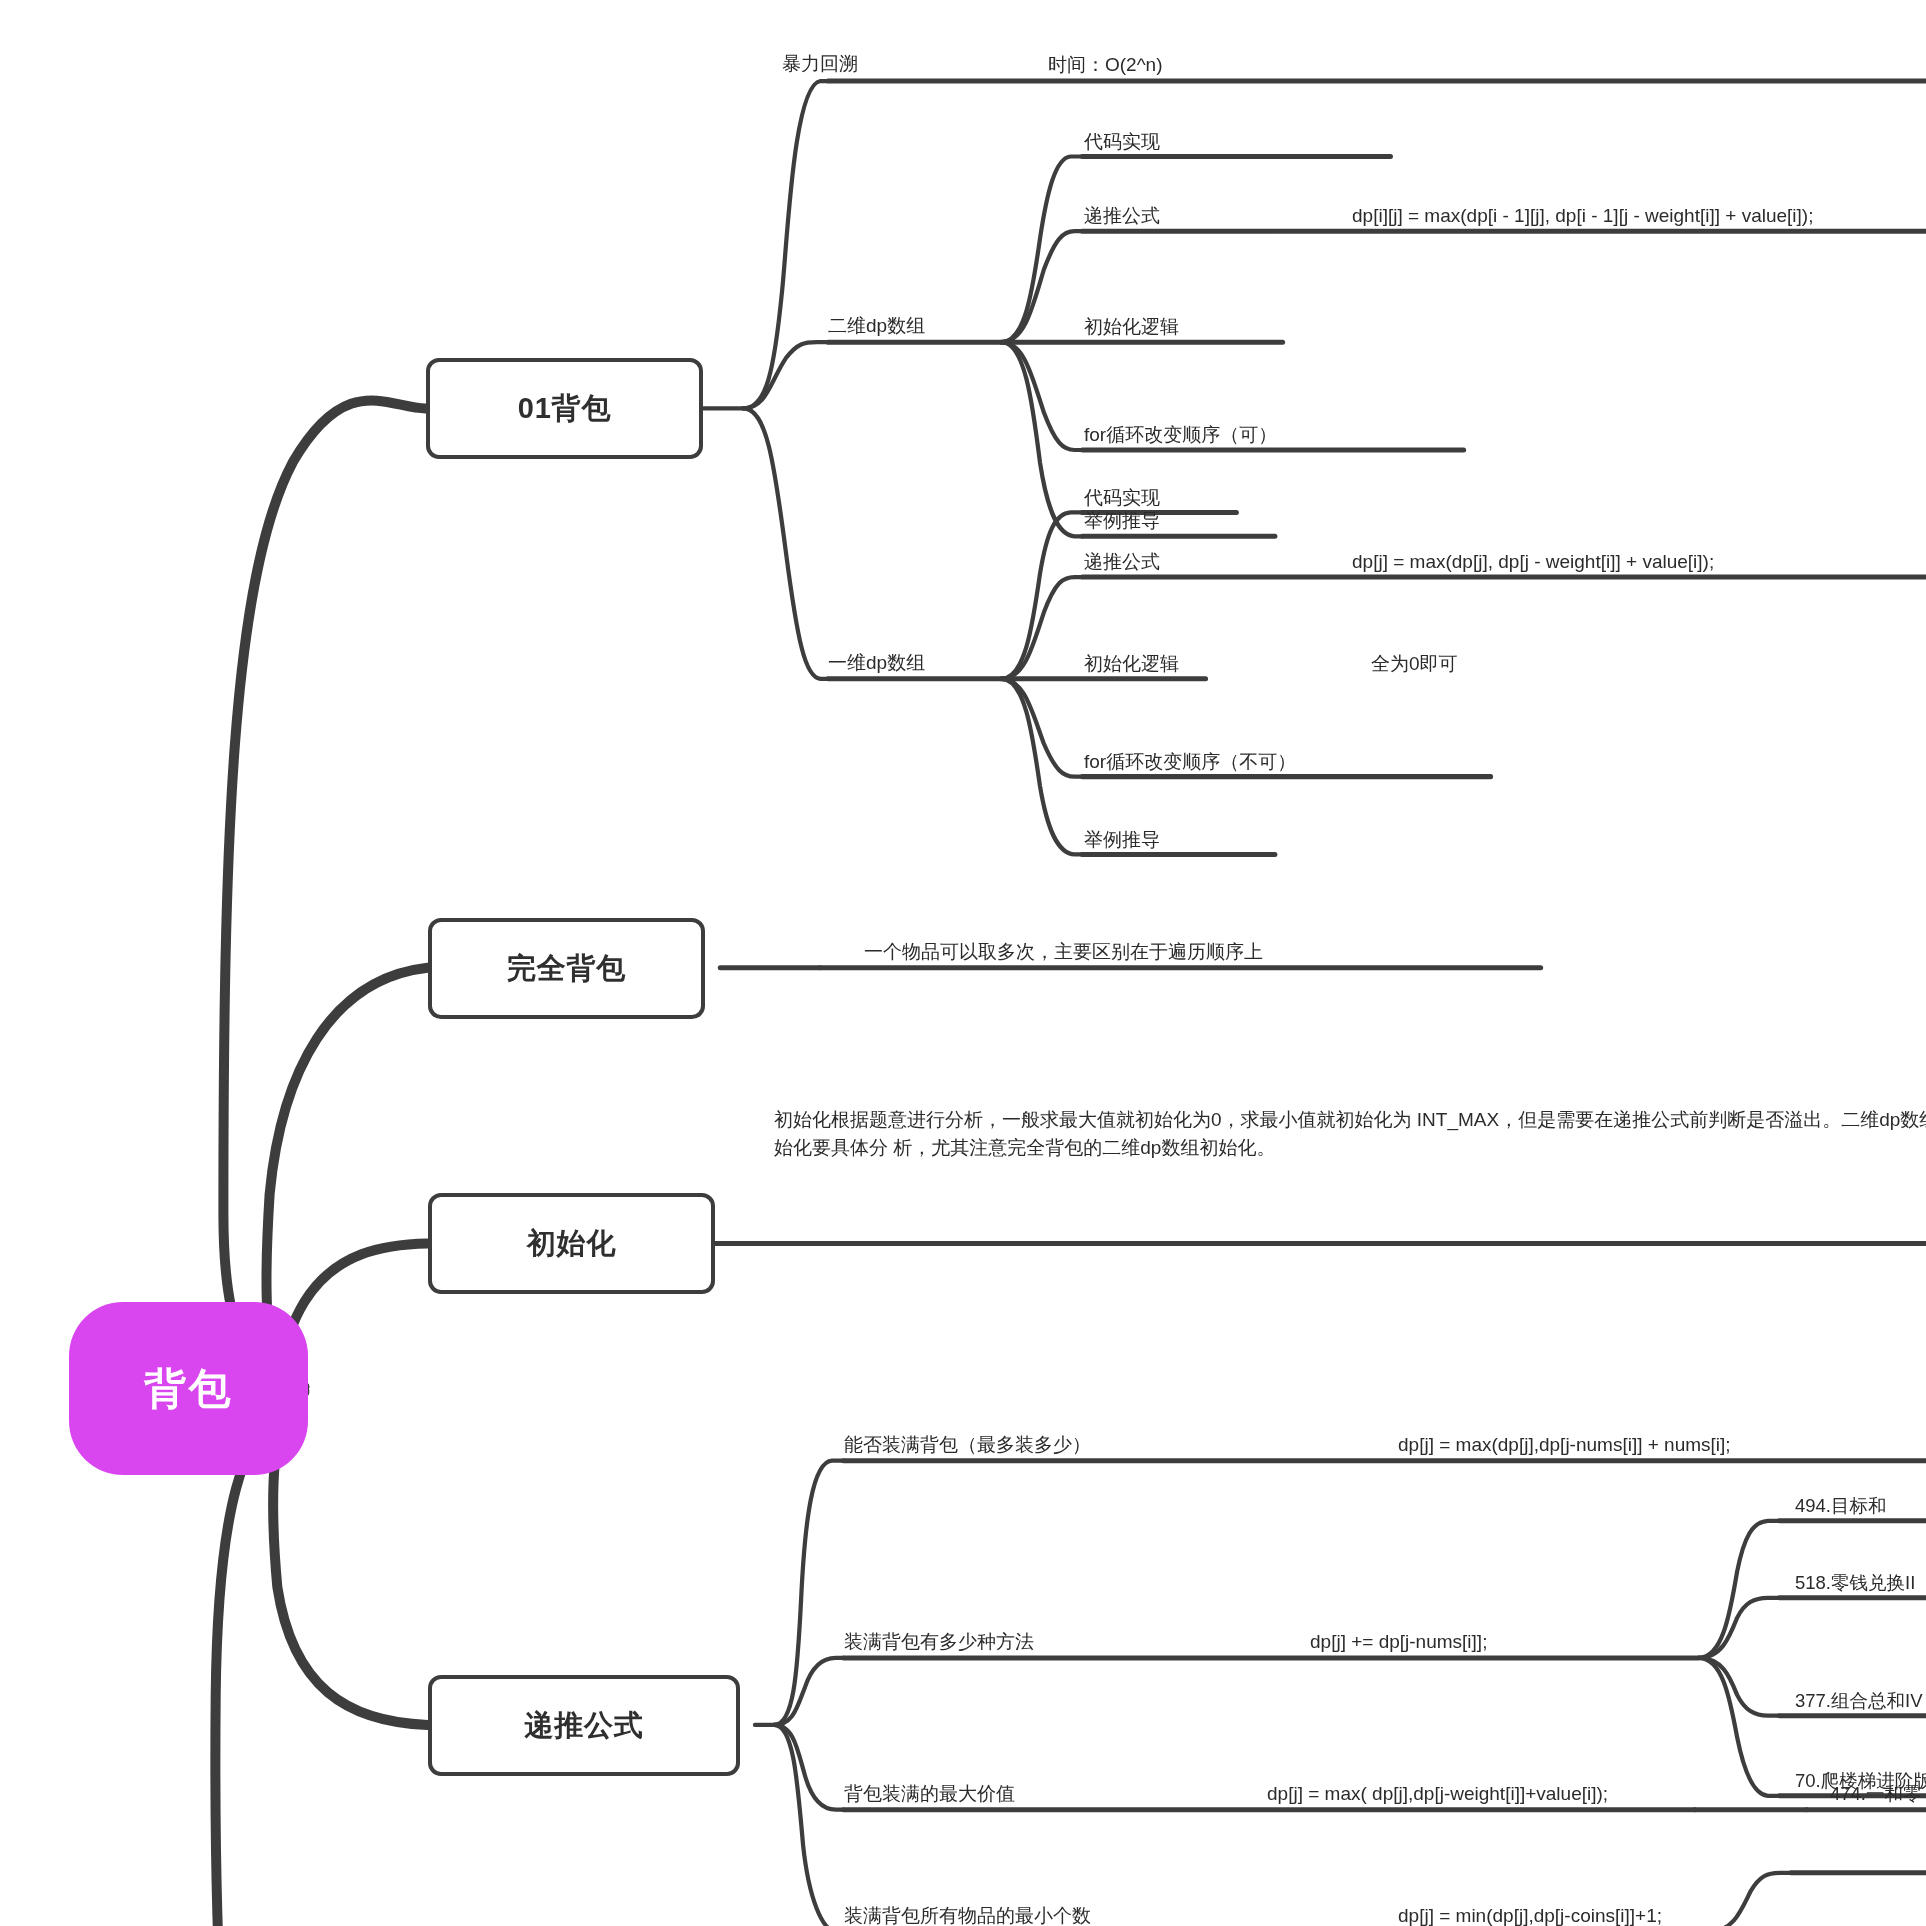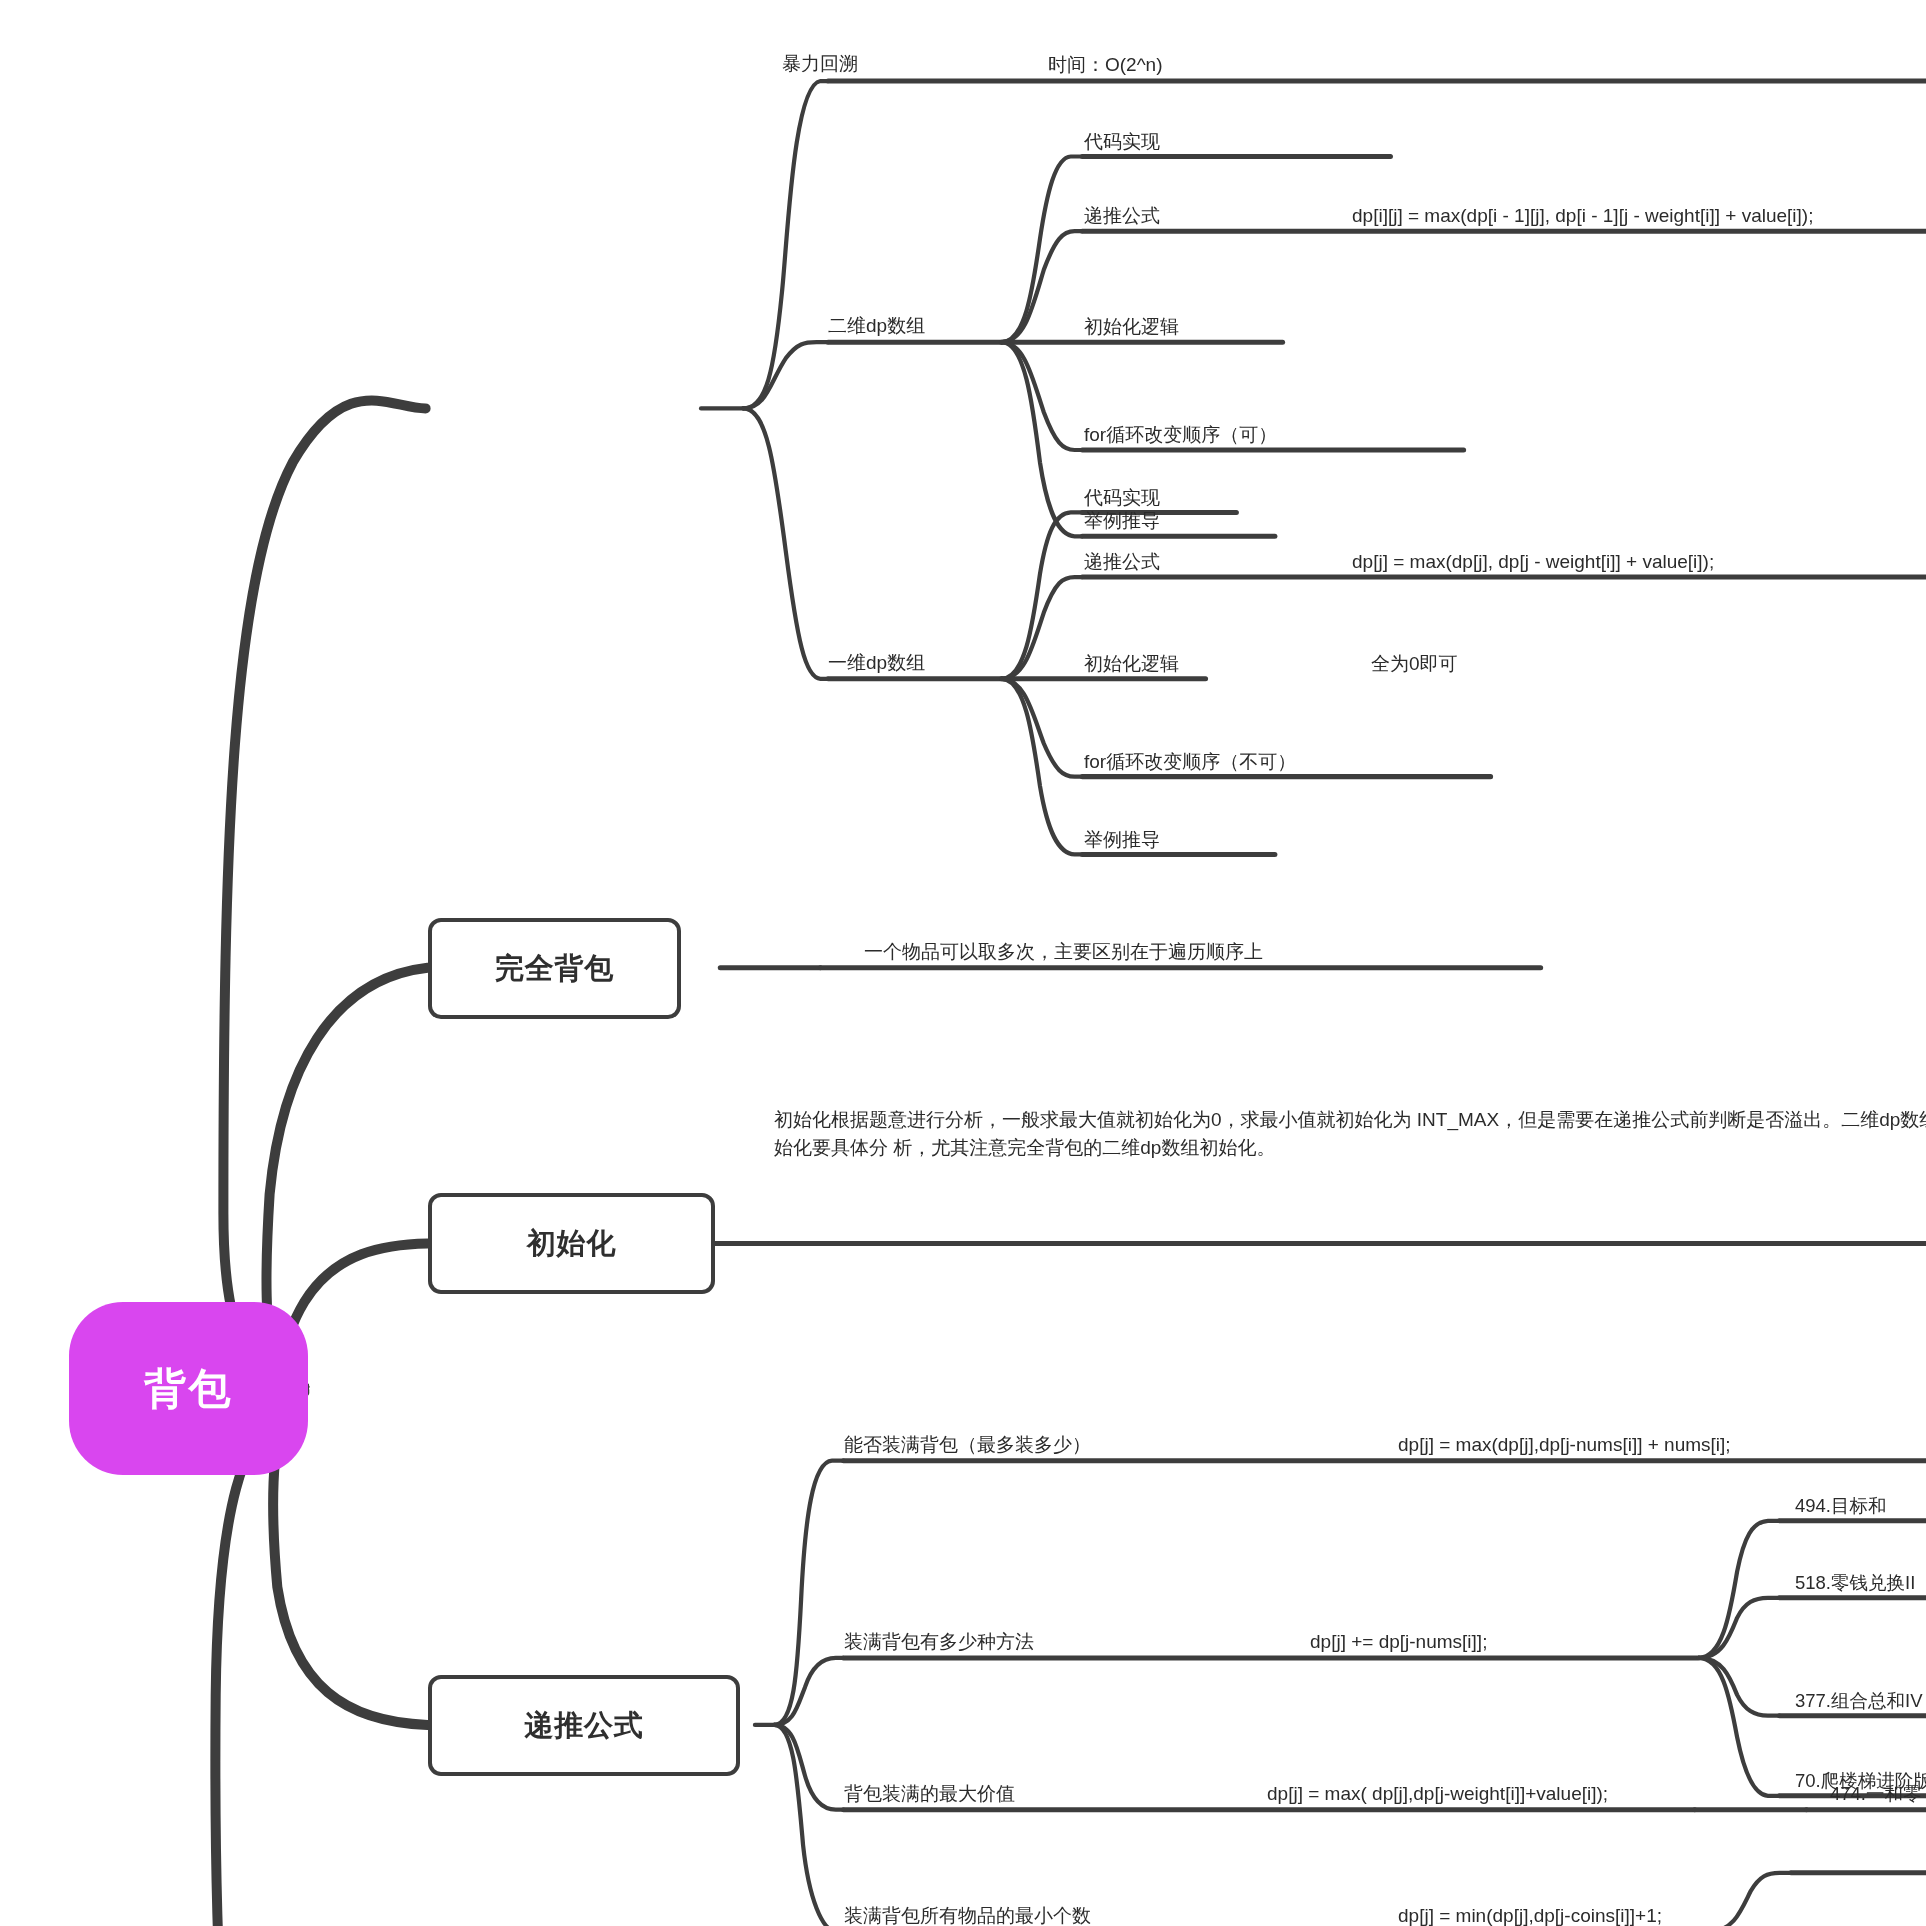--- a/index.html
+++ b/index.html
@@ -148,22 +148,25 @@
       <path d="M 4310 7096 C 4360 7096 4375 7150 4395 7200 C 4412 7240 4435 7250 4465 7250 L 4490 7250" stroke-width="11"></path>
       <path d="M 4490 7250 L 5120 7250" stroke-width="13"></path>
 
     </g>
   </svg>
 
   <div class="node root" style="left:69px;top:1302px;width:239px;height:173px;">
     <span>背包</span>
   </div>
 
-
-  <div class="node boxnode" style="left:428px;top:918px;width:253px;height:101px;">
+  <div class="node boxnode" style="left:426px;top:358px;width:277px;height:101px;">
+    <span>01背包</span>
+  </div>
+
+  <div class="node boxnode" style="left:428px;top:918px;width:277px;height:101px;">
     <span>完全背包</span>
   </div>
 
   <div class="node boxnode" style="left:428px;top:1193px;width:287px;height:101px;">
     <span>初始化</span>
   </div>
 
   <div class="node boxnode" style="left:428px;top:1675px;width:312px;height:101px;">
     <span>递推公式</span>
   </div>

